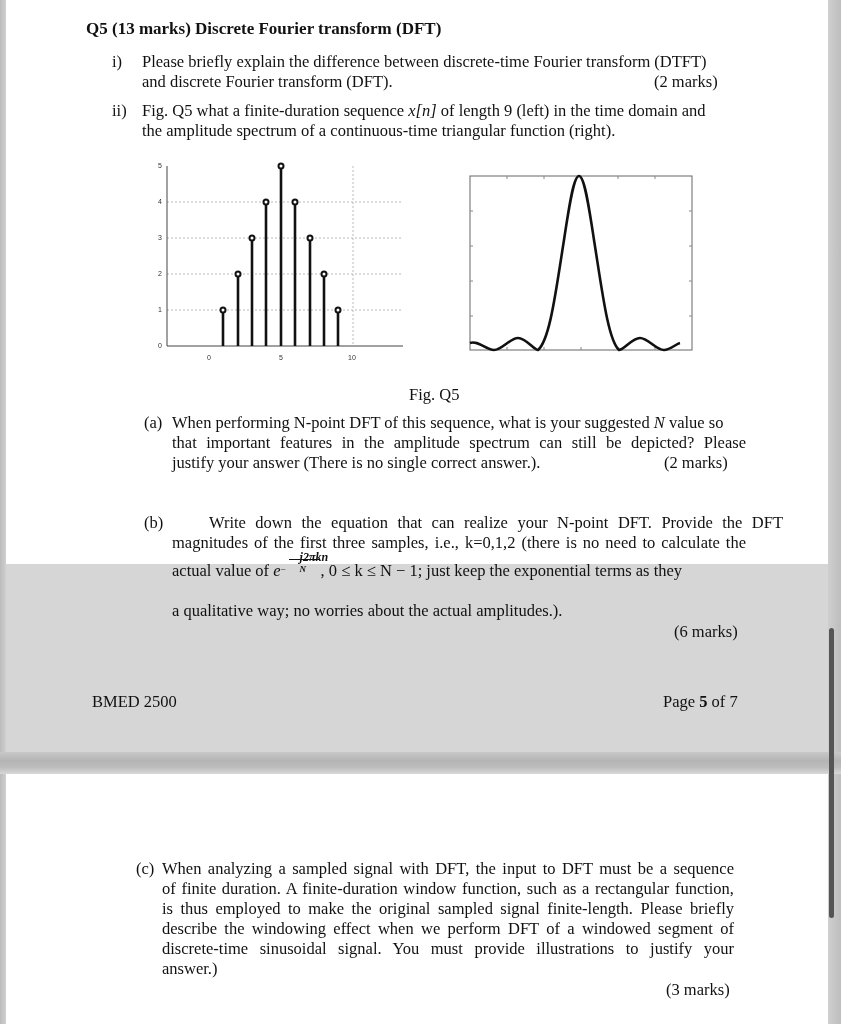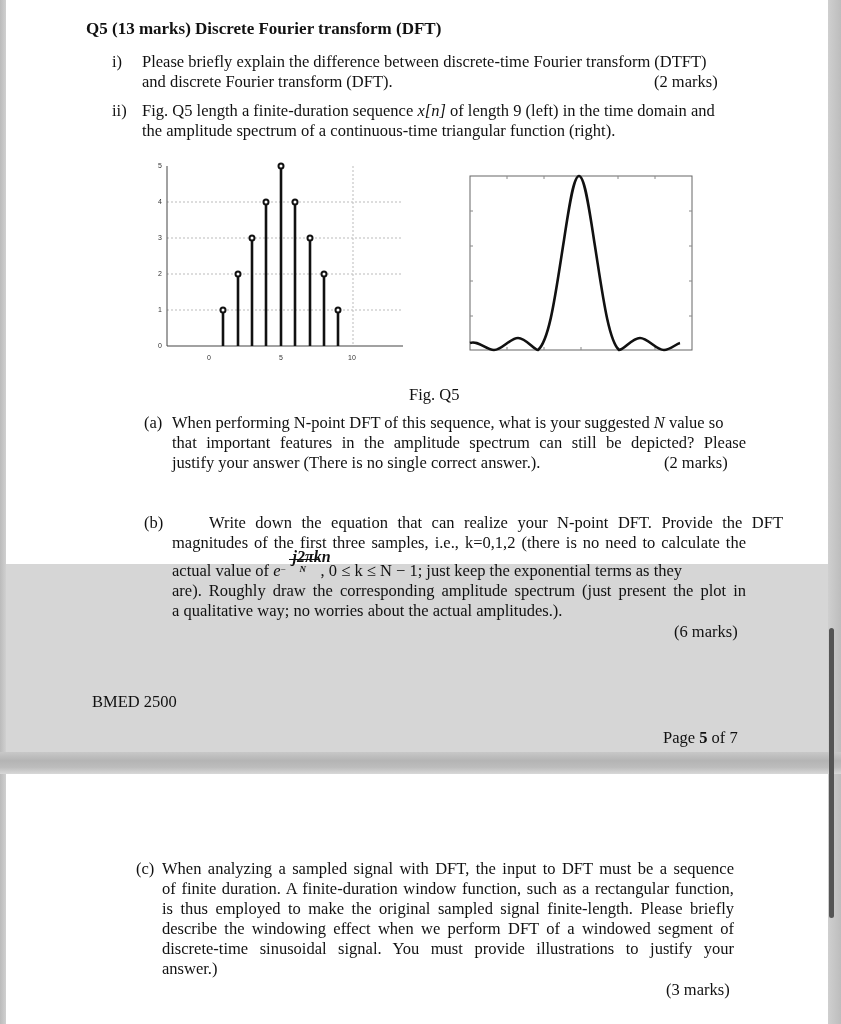--- a/index.html
+++ b/index.html
@@ -45,21 +45,21 @@
 <div class="page page1">
   <div class="t b" style="left:80px;top:19px;font-size:17px;">Q5 (13 marks) Discrete Fourier transform (DFT)</div>
 
   <div class="t" style="left:106px;top:52px;">i)</div>
   <div class="t" style="left:136px;top:52px;">Please briefly explain the difference between discrete-time Fourier transform (DTFT)</div>
   <div class="t" style="left:136px;top:72px;">and discrete Fourier transform (DFT).</div>
   <div class="t" style="left:648px;top:72px;">(2 marks)</div>
 
   <div class="t" style="left:106px;top:101px;">ii)</div>
   <div class="t" style="left:136px;top:101px;">
-    <span>Fig. Q5 length a finite-duration sequence </span><span class="i">x[n]</span><span> of length 9 (left) in the time domain and</span>
+    <span>Fig. Q5 what a finite-duration sequence </span><span class="i">x[n]</span><span> of length 9 (left) in the time domain and</span>
   </div>
   <div class="t" style="left:136px;top:121px;">the amplitude spectrum of a continuous-time triangular function (right).</div>
 
   <svg style="position:absolute;left:134px;top:150px;" width="270" height="220">
 
     <g stroke="#bbb" stroke-width="1" stroke-dasharray="2,2">
       <line x1="27" y1="52" x2="262" y2="52"></line>
       <line x1="27" y1="88" x2="262" y2="88"></line>
       <line x1="27" y1="124" x2="262" y2="124"></line>
       <line x1="27" y1="160" x2="262" y2="160"></line>
@@ -141,31 +141,30 @@
   <div class="t just" style="left:166px;top:433px;width:574px;">that important features in the amplitude spectrum can still be depicted? Please</div>
   <div class="t" style="left:166px;top:453px;">justify your answer (There is no single correct answer.).</div>
   <div class="t" style="left:658px;top:453px;">(2 marks)</div>
 
   <div class="t" style="left:138px;top:513px;">(b)</div>
   <div class="t just" style="left:166px;top:513px;width:574px;margin-left:37px;">Write down the equation that can realize your N-point DFT. Provide the DFT</div>
   <div class="t just" style="left:166px;top:533px;width:574px;">magnitudes of the first three samples, i.e., k=0,1,2 (there is no need to calculate the</div>
   <div class="t" style="left:166px;top:561px;width:574px;">
     <span>actual value of </span><span class="i">e</span><span style="position:relative;display:inline-block;width:40px;height:20px;vertical-align:top;">
       <span style="position:absolute;left:0;top:-2px;font-size:9px;">−</span>
-      <span class="i b" style="position:absolute;left:12px;top:-14px;font-size:16px;font-style:italic;">j2πkn</span>
+      <span class="i b" style="position:absolute;left:19px;top:-14px;font-size:12px;font-style:italic;">j2πkn</span>
       <span style="position:absolute;left:8px;top:-2px;width:30px;border-top:1px solid #111;"></span>
       <span class="i b" style="position:absolute;left:19px;top:-2px;font-size:9px;">N</span>
     </span><span>, 0 ≤ k ≤ N − 1; just keep the exponential terms as they</span>
   </div>
-  <div class="t just" style="left:166px;top:581px;width:574px;">are). Roughly draw the corresponding amplitude spectrum (just present the plot in</div>
   <div class="t" style="left:166px;top:601px;">a qualitative way; no worries about the actual amplitudes.).</div>
   <div class="t" style="left:668px;top:622px;">(6 marks)</div>
 
   <div class="t" style="left:86px;top:692px;">BMED 2500</div>
-  <div class="t" style="left:657px;top:692px;margin-top:36px;">
+  <div class="t" style="left:657px;top:692px;">
     <span>Page </span><span class="b">5</span><span> of 7</span>
   </div>
 </div>
 
 <div class="gap"></div>
 
 <div class="page page2">
   <div class="t" style="left:130px;top:85px;">(c)</div>
   <div class="t just" style="left:156px;top:85px;width:572px;">When analyzing a sampled signal with DFT, the input to DFT must be a sequence</div>
   <div class="t just" style="left:156px;top:105px;width:572px;">of finite duration. A finite-duration window function, such as a rectangular function,</div>

